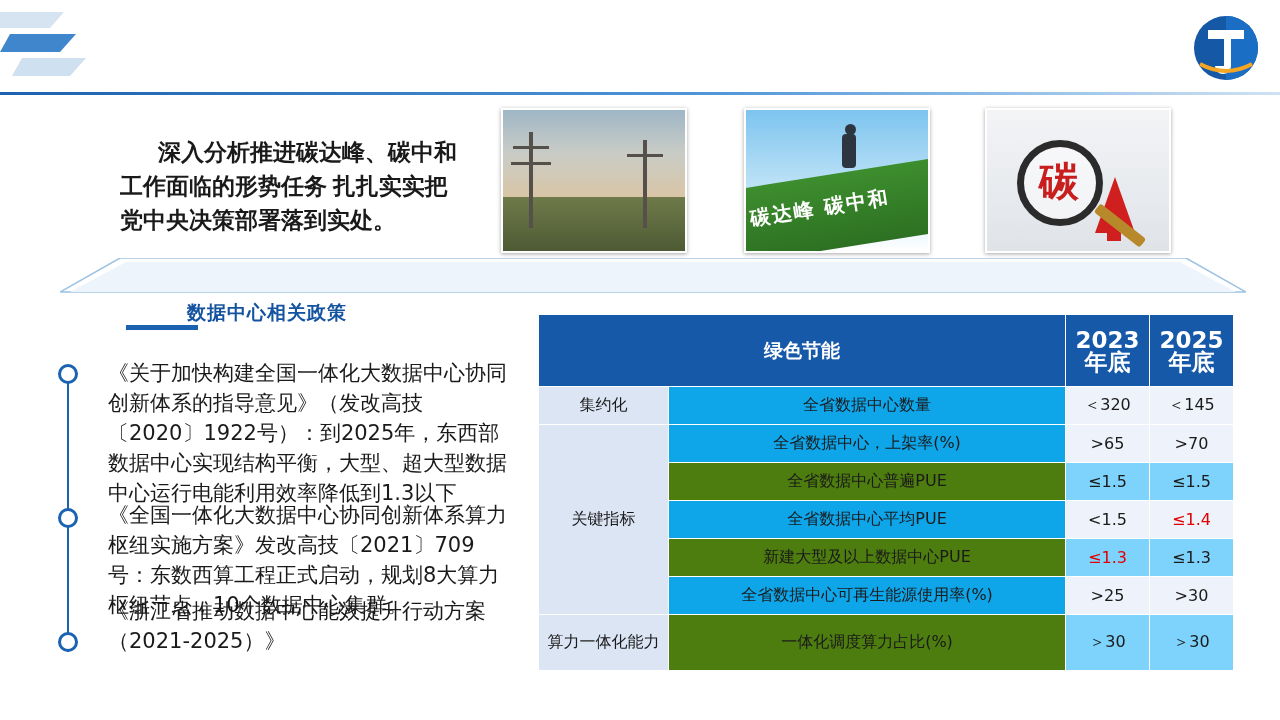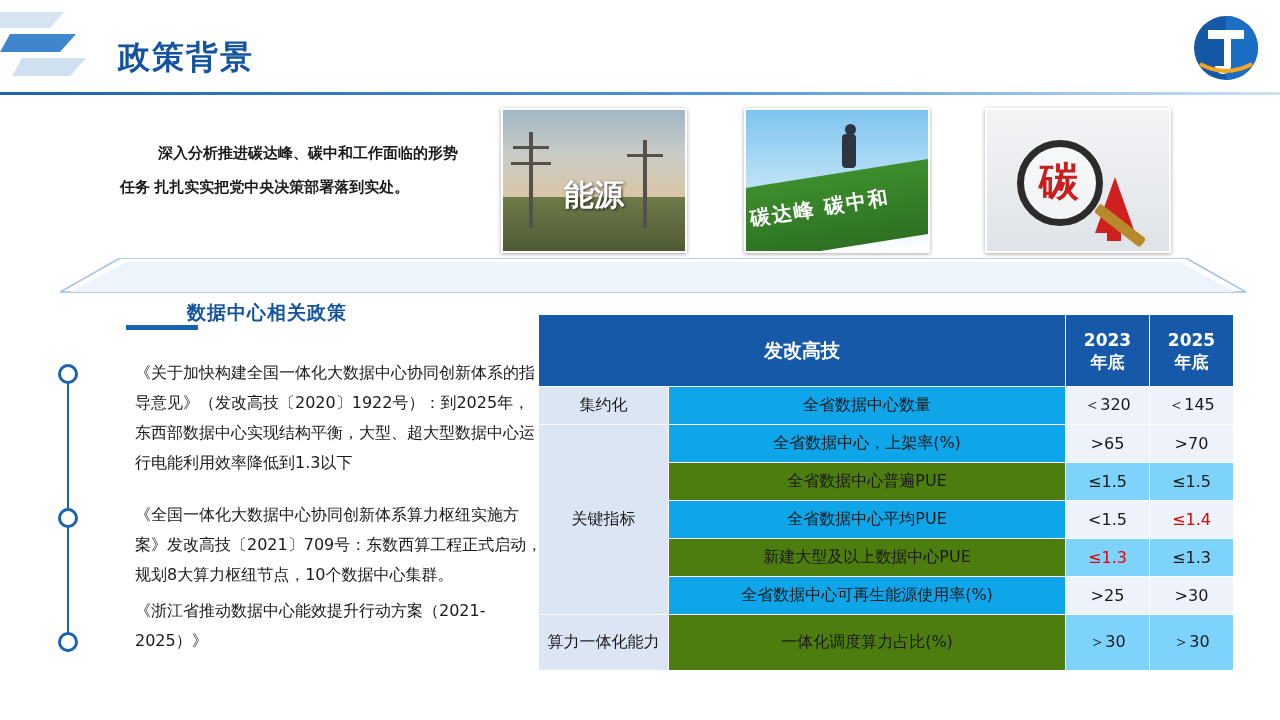--- a/index.html
+++ b/index.html
@@ -26,23 +26,23 @@
     position: absolute; left: 0; top: 92px; width: 1280px; height: 3px;
     background: linear-gradient(to right, #1b62b0 0%, #4f95d8 55%, #cfe2f3 100%);
   }
   .logo {
     position: absolute; right: 18px; top: 14px; width: 72px; height: 68px;
   }
 
   
   .intro {
     position: absolute; left: 120px; top: 136px; width: 350px;
-    font-size: 15px; line-height: 34px; color: #1a1a1a; font-weight: bold;
+    font-size: 23px; line-height: 34px; color: #1a1a1a; font-weight: bold;
     text-indent: 38px;
-    font-family: Liberation Sans, sans-serif;
+    font-family: Liberation Serif, serif;
   }
 
   
   .photo {
     position: absolute; top: 108px; width: 186px; height: 145px;
     border: 2px solid #ffffff; box-shadow: 0 1px 4px rgba(0,0,0,.35);
     overflow: hidden;
   }
   .photo1 { left: 501px; }
   .photo2 { left: 744px; }
@@ -109,78 +109,75 @@
   .dot {
     position:absolute; left:58px; width:20px; height:20px; border:3px solid #1b62b0;
     border-radius:50%; background:#ffffff;
   }
   .dot1 { top:364px; }
   .dot2 { top:508px; }
   .dot3 { top:632px; }
 
   .bullet {
     position:absolute; left:108px; width:408px;
-    font-size:16px; line-height:30px; color:#1a1a1a;
+    font-size:21px; line-height:30px; color:#1a1a1a;
     font-family:"DejaVu Sans",sans-serif;
-    margin-left:27px;
   }
   .b1 { top:358px; }
   .b2 { top:500px; }
   .b3 { top:596px; }
 
   
   .table-wrap {
     position:absolute; left:538px; top:314px; width:696px;
   }
   table { border-collapse: collapse; width:100%; font-family:"DejaVu Sans",sans-serif; }
   th, td { border:1px solid #ffffff; text-align:center; }
   thead th {
     background:#1559a8; color:#ffffff; font-size:19px; font-weight:bold; height:72px;
   }
-  thead th.year { font-size:17px; line-height:22px; width:84px; }
+  thead th.year { font-size:23px; line-height:22px; width:84px; }
   thead th.key { font-size:19px; }
   tbody td { font-size:16px; color:#1a1a1a; height:38px; padding:4px 6px; }
   .cat { background:#dbe5f4; width:130px; font-size:16px; }
   .name { background:#0ea5e9; text-align:center; }
   .name.alt { background:#4d7c0f; }
   .val { background:#eef2fa; width:84px; }
   .val.alt { background:#7dd3fc; }
   .red { color:#e00000; }
   .taller td { height:56px; }
 </style>
 </head>
 <body>
 
 <div class="header">
   <svg class="header-deco" viewBox="0 0 110 80">
     <polygon points="0,4 64,4 50,20 0,20" fill="#d6e4f2"></polygon>
     <polygon points="10,26 76,26 60,44 0,44" fill="#3f86cd"></polygon>
     <polygon points="22,50 86,50 70,68 12,68" fill="#cfe0f0"></polygon>
   </svg>
-  <div class="header-title">政策背景</div>
   <div class="header-rule"></div>
   <svg class="logo" viewBox="0 0 72 68">
     <circle cx="36" cy="34" r="32" fill="#1558a6"></circle>
     <path d="M36 2 A32 32 0 0 1 36 66 Z" fill="#1a6fc4"></path>
     <path d="M18 16 h36 v9 h-13 v27 a8 8 0 0 1 -16 0 h9 v-27 h-16 z" fill="#ffffff"></path>
     <path d="M10 50 q26 14 52 0" stroke="#f5a623" stroke-width="4" fill="none"></path>
   </svg>
 </div>
 
 <div class="intro">深入分析推进碳达峰、碳中和工作面临的形势任务 扎扎实实把党中央决策部署落到实处。</div>
 
 <div class="photo photo1">
   <div class="p1-sky"></div>
   <div class="p1-ground"></div>
   <div class="pylon" style="left:26px; top:22px; width:4px; height:96px;"></div>
   <div class="pylon" style="left:10px; top:36px; width:36px; height:3px;"></div>
   <div class="pylon" style="left:8px; top:52px; width:40px; height:3px;"></div>
   <div class="pylon" style="left:140px; top:30px; width:4px; height:88px;"></div>
   <div class="pylon" style="left:124px; top:44px; width:36px; height:3px;"></div>
-  <div class="p1-label">能源</div>
 </div>
 
 <div class="photo photo2">
   <div class="p2-sky"></div>
   <div class="p2-head"></div>
   <div class="p2-person"></div>
   <div class="p2-board">
     <span>碳达峰 碳中和</span>
   </div>
 </div>
@@ -210,21 +207,21 @@
 <div class="dot dot3"></div>
 
 <div class="bullet b1">《关于加快构建全国一体化大数据中心协同创新体系的指导意见》（发改高技〔2020〕1922号）：到2025年，东西部数据中心实现结构平衡，大型、超大型数据中心运行电能利用效率降低到1.3以下</div>
 <div class="bullet b2">《全国一体化大数据中心协同创新体系算力枢纽实施方案》发改高技〔2021〕709号：东数西算工程正式启动，规划8大算力枢纽节点，10个数据中心集群。</div>
 <div class="bullet b3">《浙江省推动数据中心能效提升行动方案（2021-2025）》</div>
 
 <div class="table-wrap">
   <table>
     <thead>
       <tr>
-        <th class="key" colspan="2">发改高技</th>
+        <th class="key" colspan="2">绿色节能</th>
         <th class="year">
           <div>2023</div>
           <div>年底</div>
         </th>
         <th class="year">
           <div>2025</div>
           <div>年底</div>
         </th>
       </tr>
     </thead>

